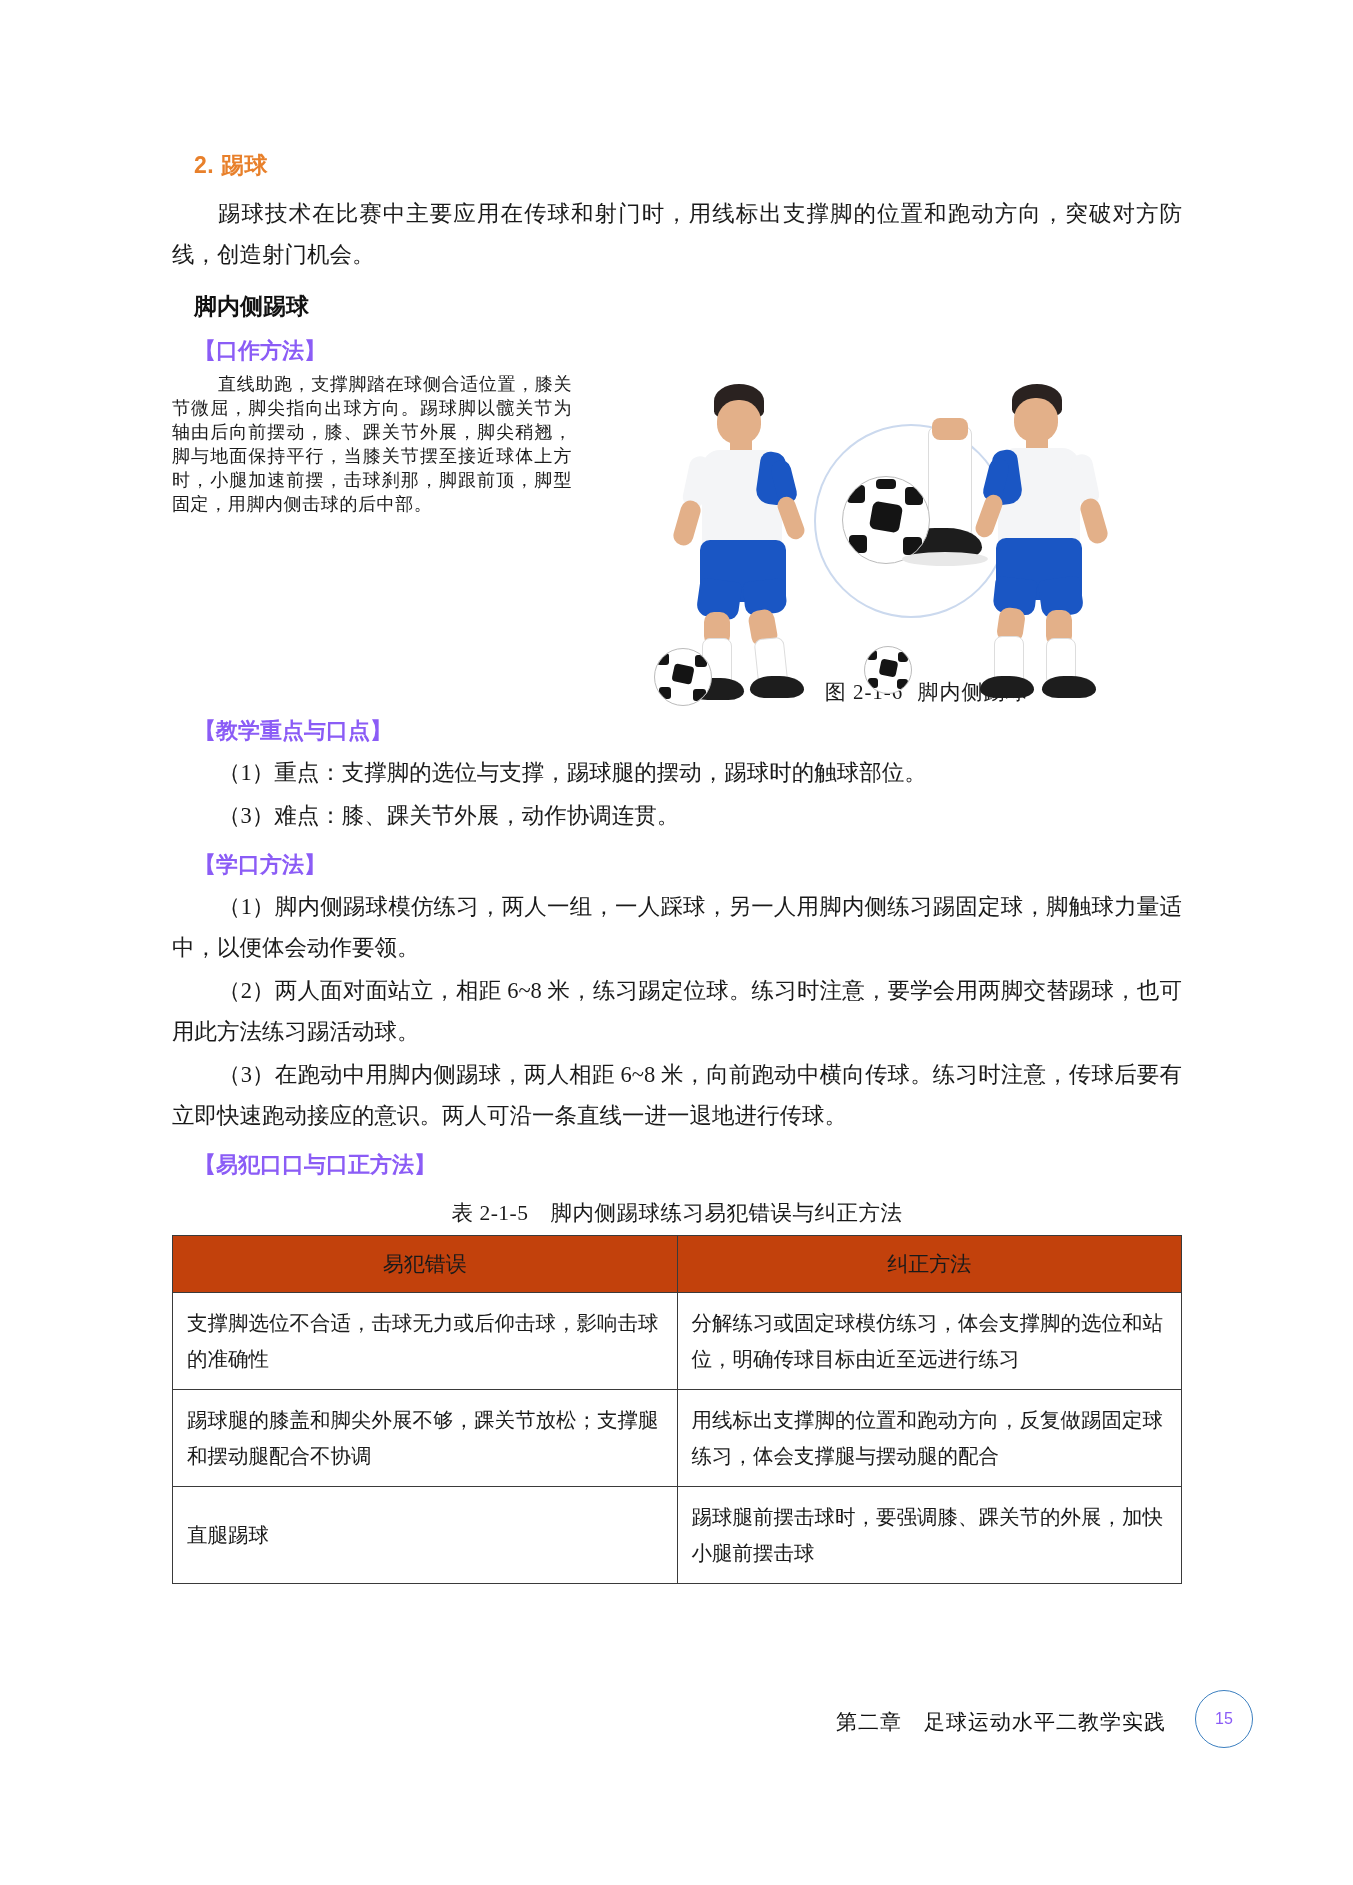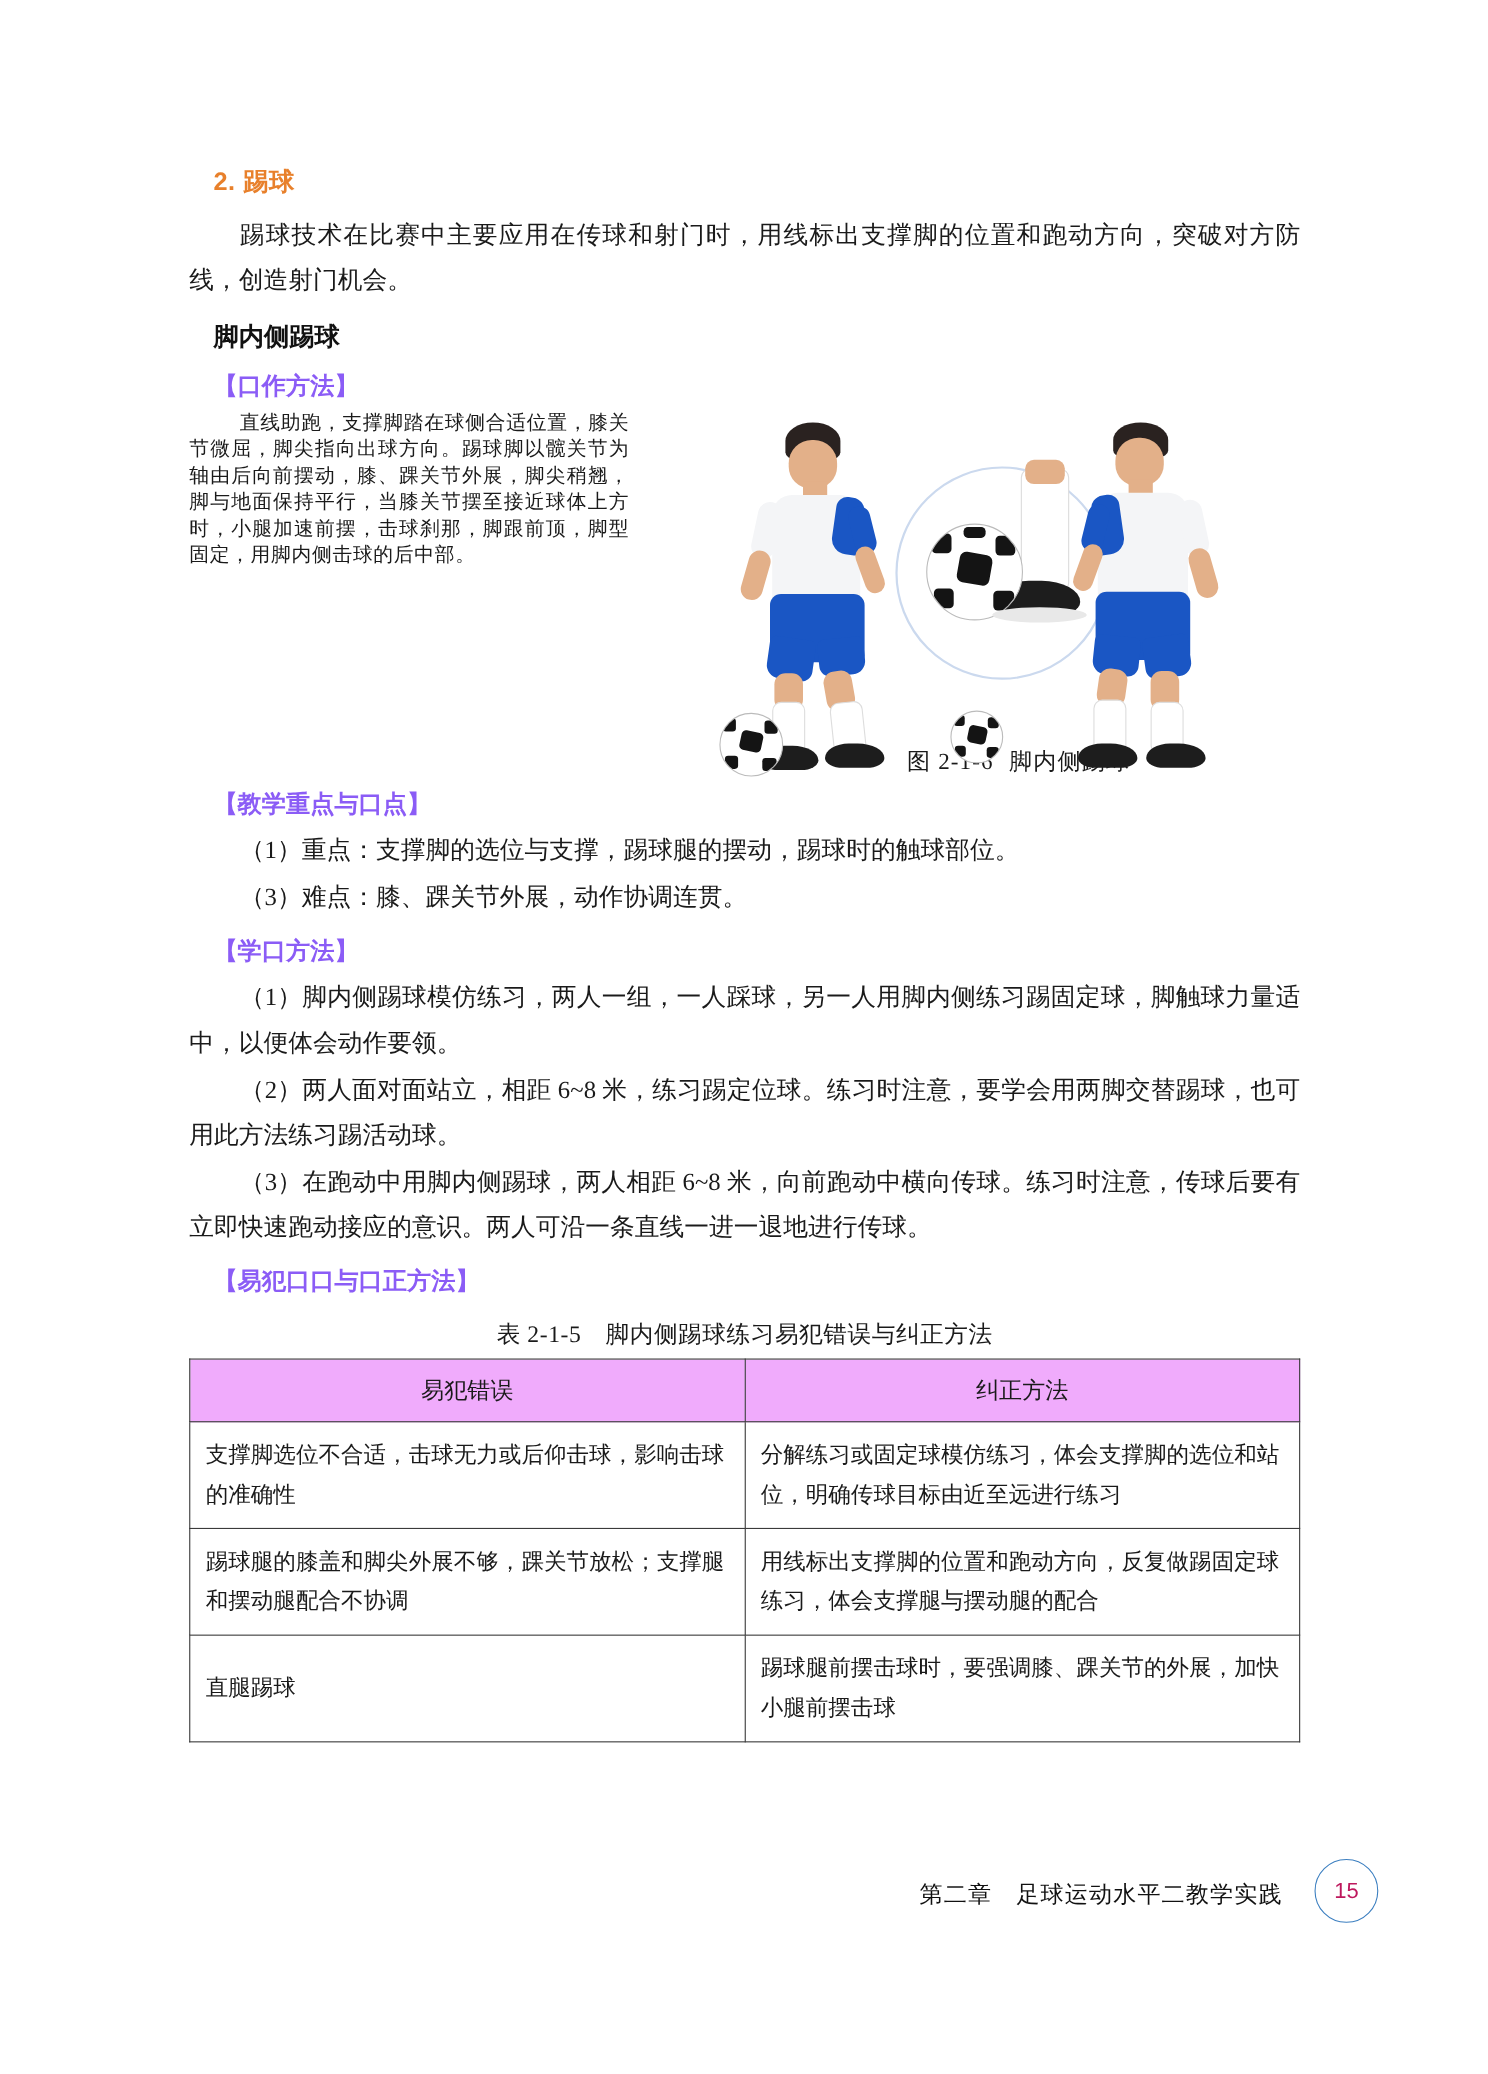--- a/index.html
+++ b/index.html
@@ -112,21 +112,21 @@
   }
   table.mt th, table.mt td {
     border: 1px solid #3a3a3a;
     padding: 12px 14px;
     font-size: 20.5px;
     line-height: 36px;
     vertical-align: middle;
     text-align: left;
   }
   table.mt th {
-    background: #f0abfc;
+    background: #c2410c;
     text-align: center;
     font-weight: normal;
     font-size: 21px;
     padding: 10px 8px;
   }
   table.mt td.c1 { width: 385px; }
 
   
   .footer {
     position: absolute;
@@ -145,22 +145,22 @@
   }
   .footer-text .sep { display: inline-block; width: 22px; }
   .page-num {
     position: absolute;
     right: 100px;
     top: 0px;
     width: 56px;
     height: 56px;
     border: 1.5px solid #3C7FC0;
     border-radius: 50%;
-    color: #be185d;
-    font-size: 20px;
+    color: #8b5cf6;
+    font-size: 16px;
     display: flex;
     align-items: center;
     justify-content: center;
     font-family: "Liberation Sans", sans-serif;
   }
 
   
   .player { position: absolute; }
   .skin { background: #E3B089; }
   .jersey-white { background: #F4F5F7; }

